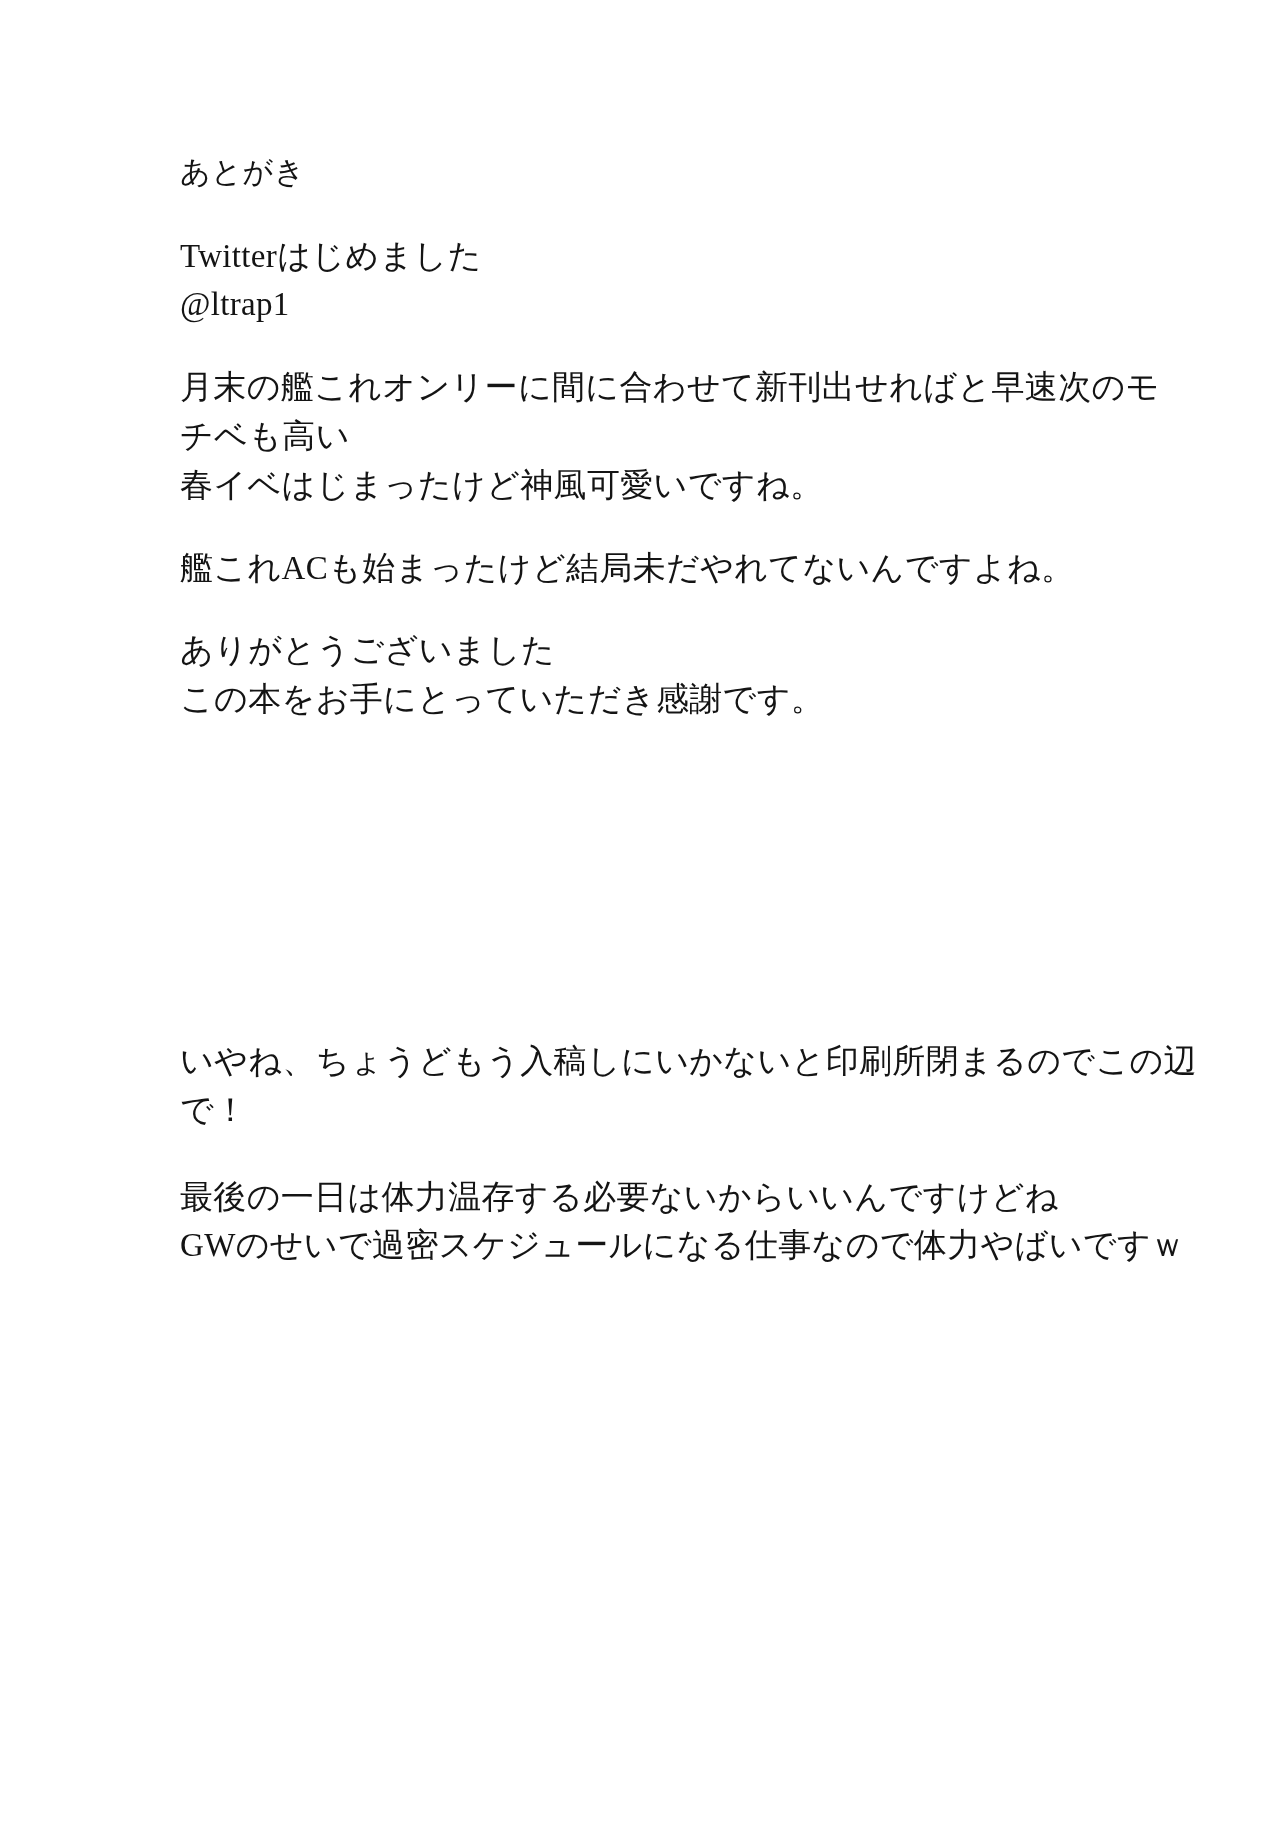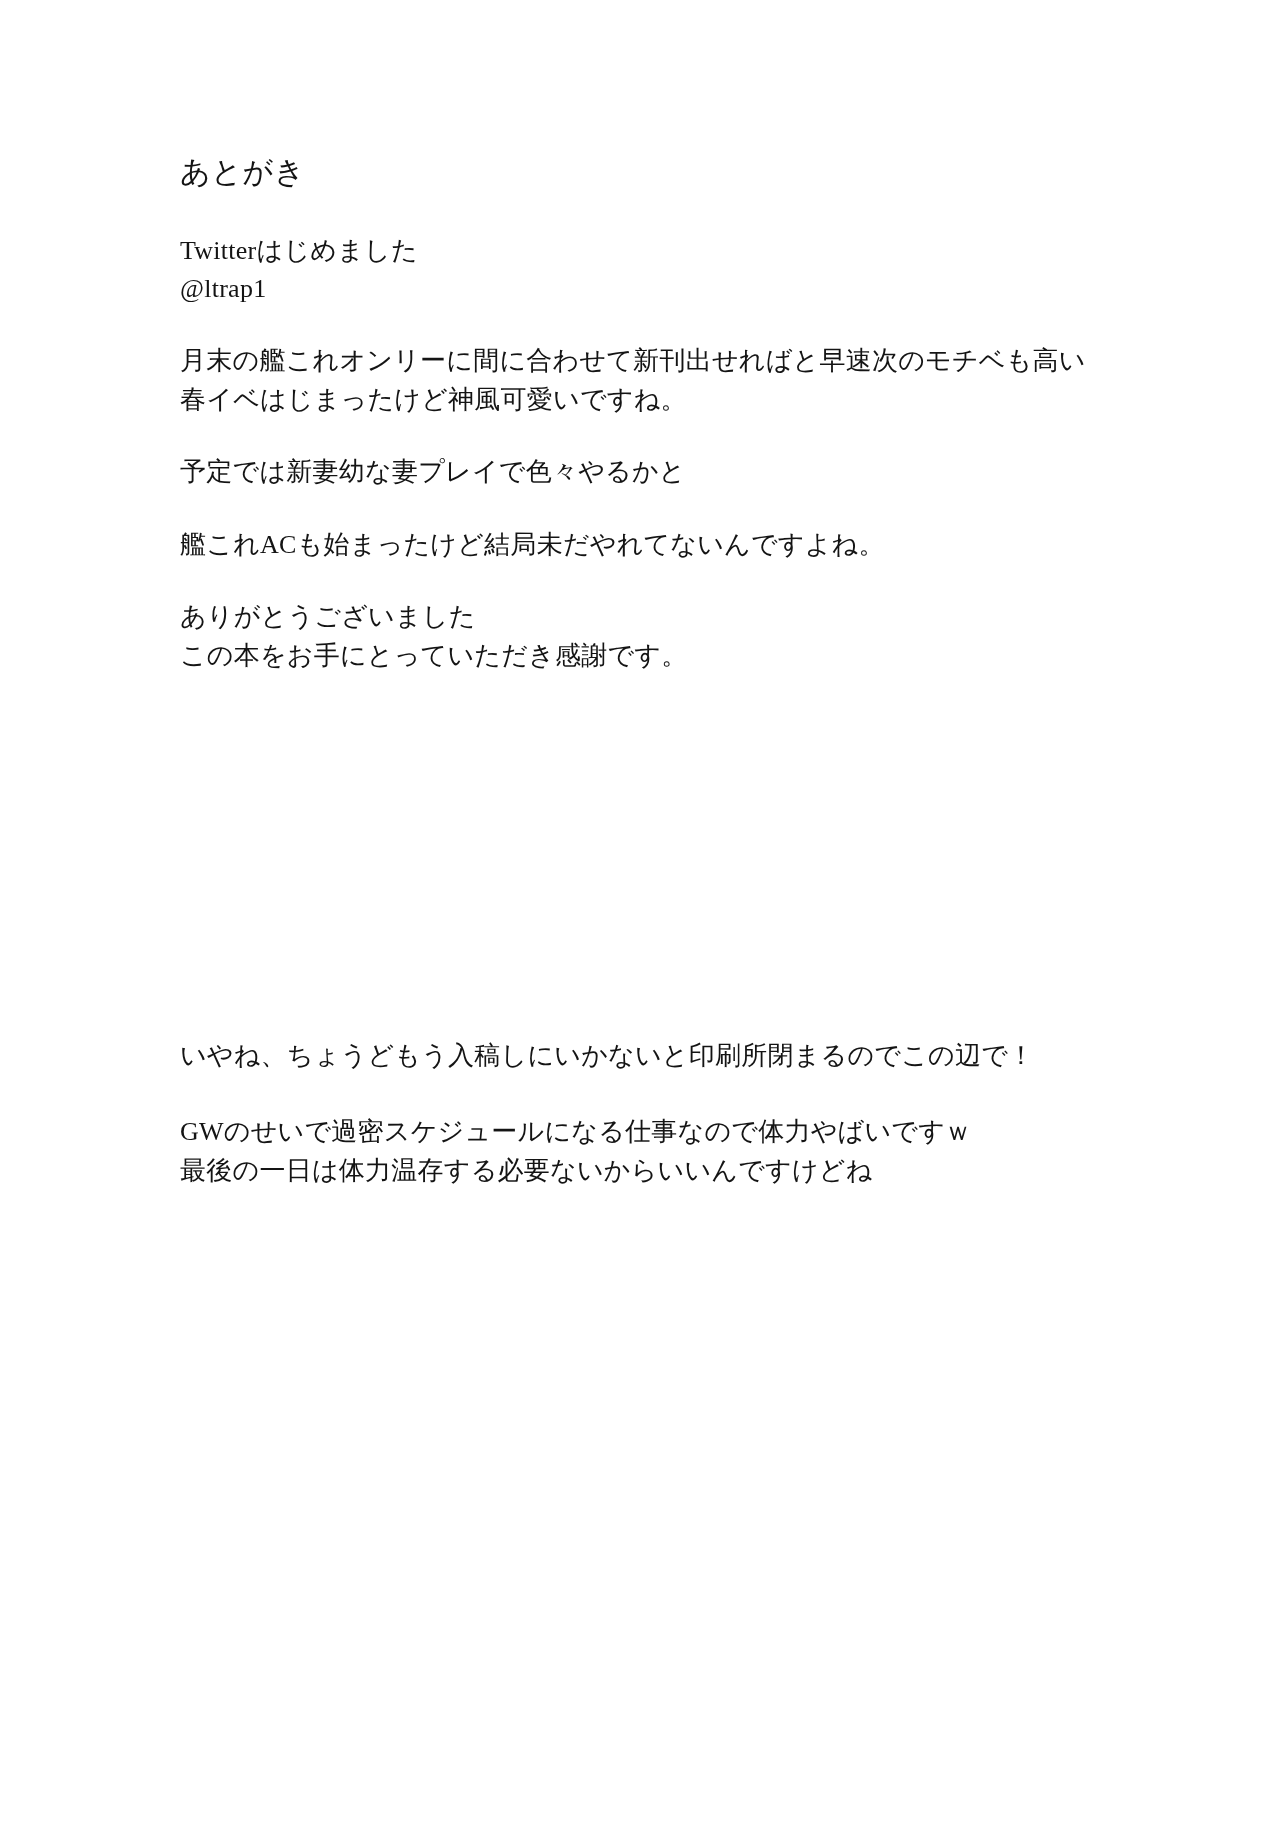--- a/index.html
+++ b/index.html
@@ -29,21 +29,21 @@
     line-height: 1.45;
     letter-spacing: 0.02em;
     margin: 0 0 38px 0;
     color: #141414;
   }
   .block {
     margin: 0 0 34px 0;
   }
   .block p {
     margin: 0;
-    font-size: 26px;
+    font-size: 33px;
     line-height: 1.48;
     letter-spacing: 0.01em;
     color: #141414;
     white-space: pre-wrap;
   }
   .lower {
     position: absolute;
     left: 128px;
     top: 1037px;
     width: 1050px;
@@ -67,37 +67,36 @@
       <p>Twitterはじめました</p>
       <p>@ltrap1</p>
     </div>
 
     <div class="block">
       <p>月末の艦これオンリーに間に合わせて新刊出せればと早速次のモチベも高い</p>
       <p>春イベはじまったけど神風可愛いですね。</p>
     </div>
 
     <div class="block">
-      <p>予定では新妻幼な妻プレイで色々やるかと</p>
     </div>
 
     <div class="block">
       <p>艦これACも始まったけど結局未だやれてないんですよね。</p>
     </div>
 
     <div class="block">
       <p>ありがとうございました</p>
       <p>この本をお手にとっていただき感謝です。</p>
     </div>
   </div>
 
   <div class="lower">
     <div class="block">
       <p>いやね、ちょうどもう入稿しにいかないと印刷所閉まるのでこの辺で！</p>
     </div>
 
     <div class="block">
+      <p>最後の一日は体力温存する必要ないからいいんですけどね</p>
       <p>GWのせいで過密スケジュールになる仕事なので体力やばいですｗ</p>
-      <p>最後の一日は体力温存する必要ないからいいんですけどね</p>
     </div>
   </div>
 
 </div>
 
 </body></html>

